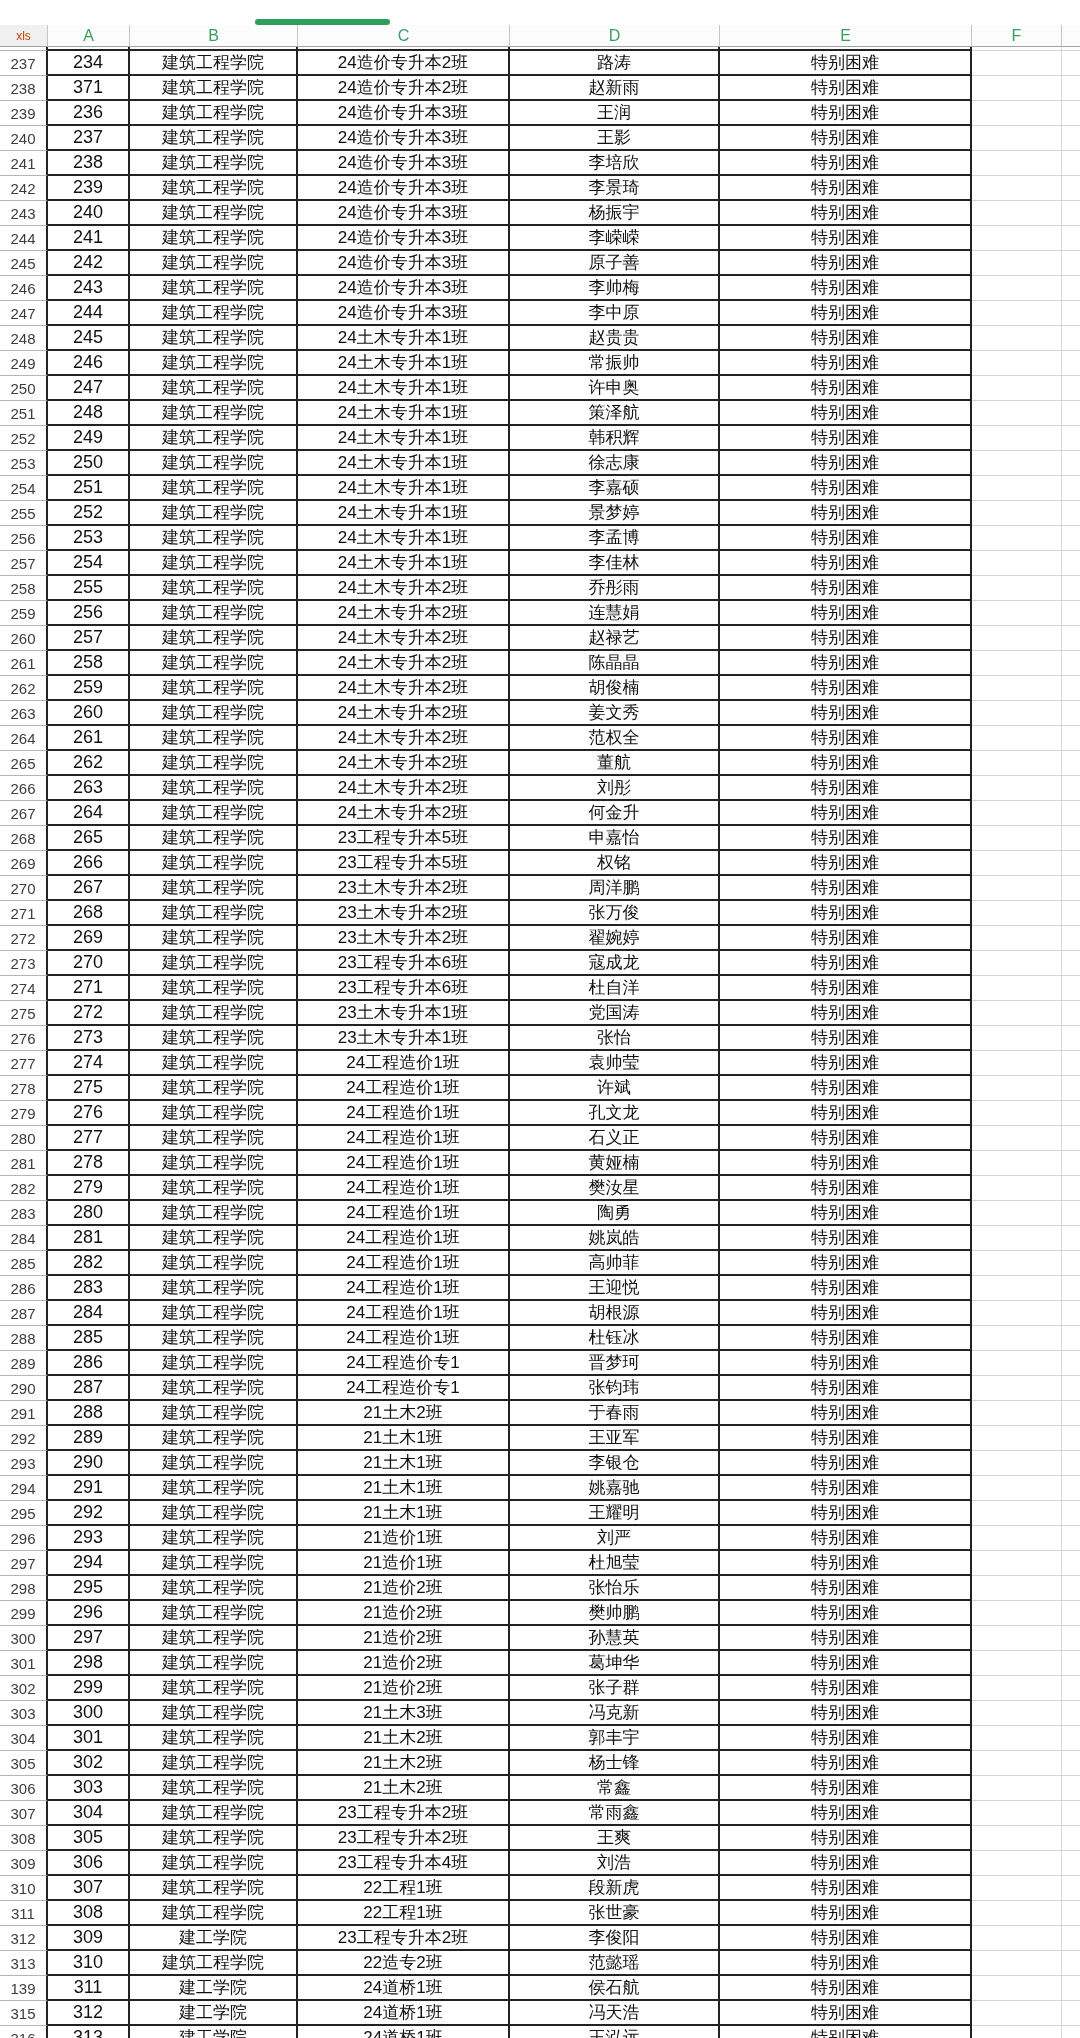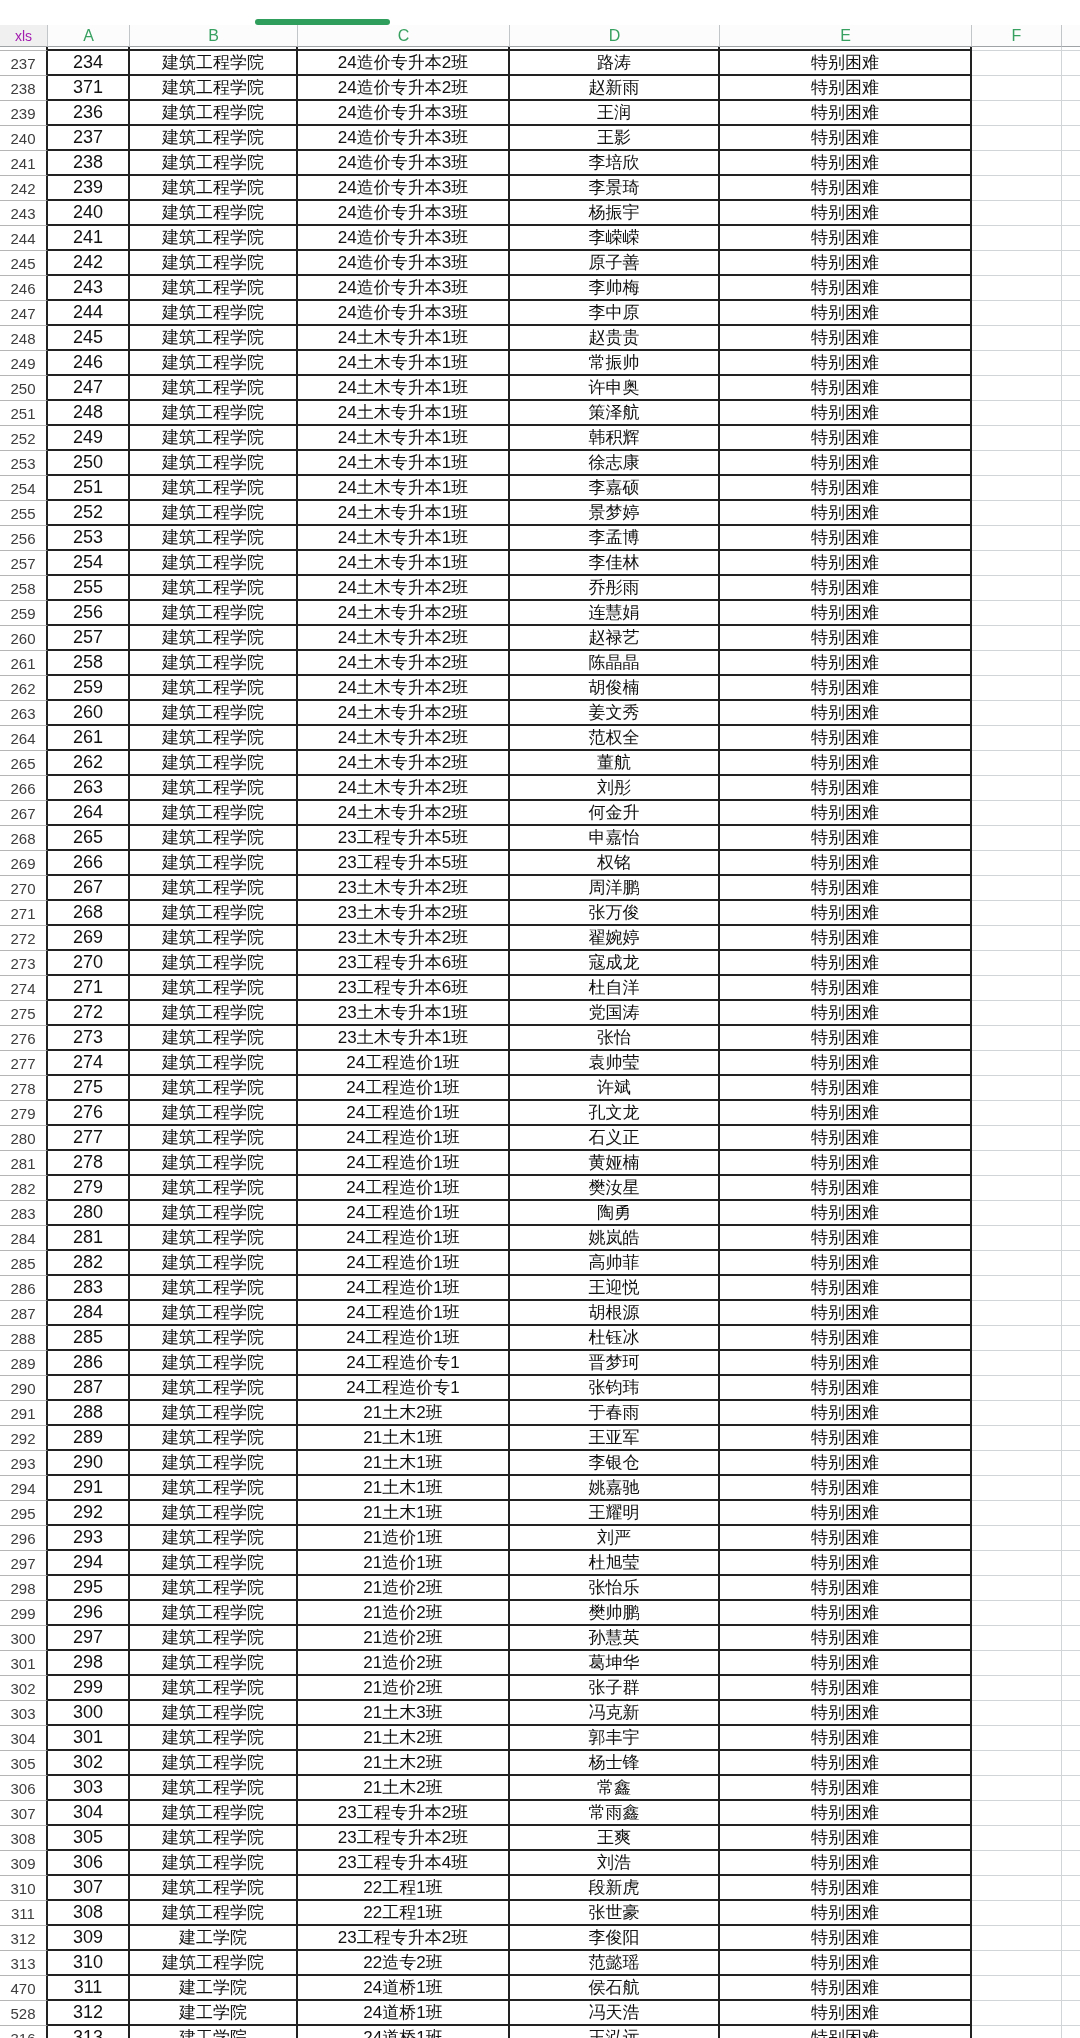--- a/index.html
+++ b/index.html
@@ -17,21 +17,21 @@
     border-radius:3px;
   }
   
   .hrow{display:flex;height:22px;}
   .hcell{
     box-sizing:border-box;display:flex;align-items:center;justify-content:center;
     background:#fcfcfc;
     border-right:1px solid #c3c6c9;border-bottom:1px solid #9fa3a6;
     font-size:16px;
   }
-  .hcorner{background:#f0f0f0;font-size:14px;color:#a21caf;}
+  .hcorner{background:#f0f0f0;font-size:12px;color:#c2410c;}
   .sliver{display:flex;height:4px;overflow:hidden;}
   .sliver .c{height:4px;}
   .sliver .inner{display:block;height:23px;line-height:23px;margin-top:-19px;}
   .row{display:flex;height:25px;}
   .c{
     box-sizing:border-box;display:flex;align-items:center;justify-content:center;
     background:#ffffff;
     border-right:2px solid #222222;border-bottom:2px solid #222222;
     font-size:17px;line-height:23px;
     white-space:nowrap;overflow:hidden;
@@ -863,31 +863,31 @@
         <div class="c gut w-gut">313</div>
         <div class="c acol w-a">310</div>
         <div class="c w-b">建筑工程学院</div>
         <div class="c w-c">22造专2班</div>
         <div class="c w-d">范懿瑶</div>
         <div class="c w-e">特别困难</div>
         <div class="c fcol w-f"></div>
         <div class="c gcol w-g"></div>
       </div>
       <div class="row">
-        <div class="c gut w-gut">470</div>
+        <div class="c gut w-gut">139</div>
         <div class="c acol w-a">311</div>
         <div class="c w-b">建工学院</div>
         <div class="c w-c">24道桥1班</div>
         <div class="c w-d">侯石航</div>
         <div class="c w-e">特别困难</div>
         <div class="c fcol w-f"></div>
         <div class="c gcol w-g"></div>
       </div>
       <div class="row">
-        <div class="c gut w-gut">528</div>
+        <div class="c gut w-gut">315</div>
         <div class="c acol w-a">312</div>
         <div class="c w-b">建工学院</div>
         <div class="c w-c">24道桥1班</div>
         <div class="c w-d">冯天浩</div>
         <div class="c w-e">特别困难</div>
         <div class="c fcol w-f"></div>
         <div class="c gcol w-g"></div>
       </div>
       <div class="row">
         <div class="c gut w-gut">316</div>

